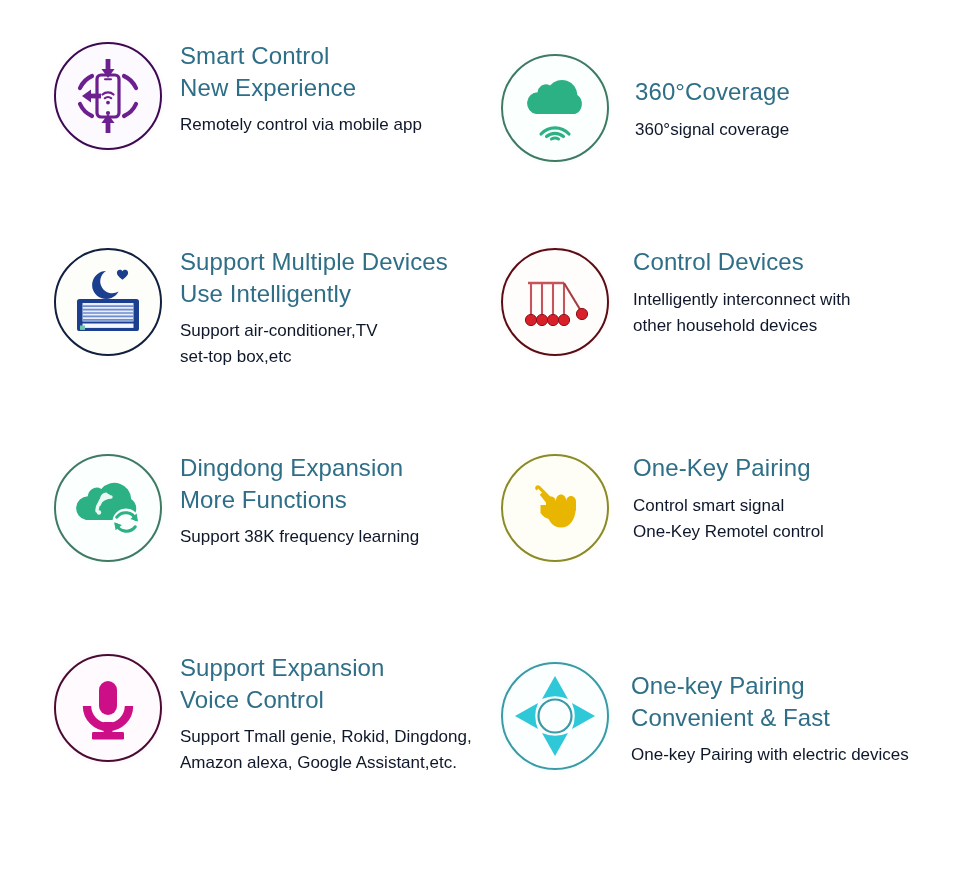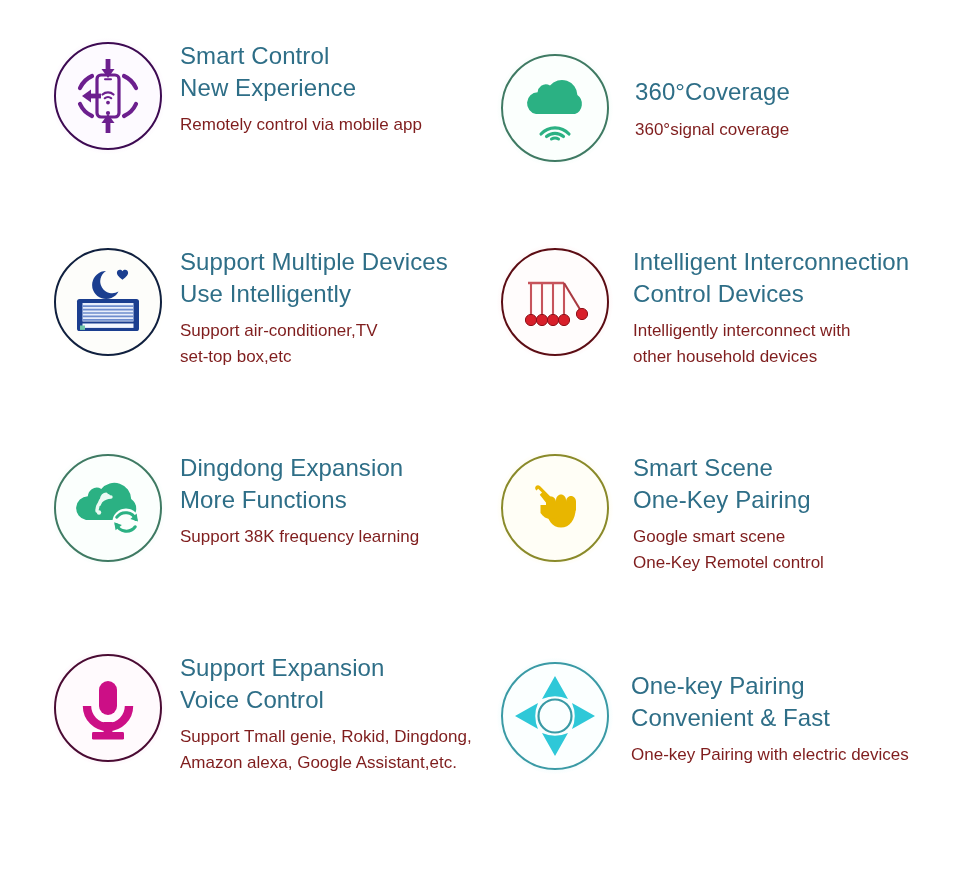--- a/index.html
+++ b/index.html
@@ -79,21 +79,21 @@
     color: #2e6e87;
     font-size: 24px;
     line-height: 1.32;
     font-weight: 400;
     white-space: nowrap;
     letter-spacing: 0.1px;
   }
   .feature-title .t-line { display: block; }
 
   .feature-desc {
-    color: #7f1d1d;
+    color: #0f172a;
     font-size: 17px;
     line-height: 1.52;
     margin-top: 9px;
     white-space: nowrap;
   }
   .feature-desc .d-line { display: block; }
 
   
   .f-smart-control .feature-text   { padding-left: 12px; padding-top: 4px; }
   .f-coverage .feature-text        { padding-left: 20px; padding-top: 28px; }
@@ -228,21 +228,20 @@
             <circle cx="28" cy="59" r="5.6"></circle>
             <circle cx="39" cy="59" r="5.6"></circle>
             <circle cx="50" cy="59" r="5.6"></circle>
             <circle cx="68" cy="53" r="5.6"></circle>
           </g>
         </svg>
       </div>
     </div>
     <div class="feature-text">
       <div class="feature-title">
-        <span class="t-line">Intelligent Interconnection</span>
         <span class="t-line">Control Devices</span>
       </div>
       <div class="feature-desc">
         <span class="d-line">Intelligently interconnect with</span>
         <span class="d-line">other household devices</span>
       </div>
     </div>
   </div>
 
   <div class="feature col-left row-3 f-learning">
@@ -292,25 +291,24 @@
             <path d="M24.5 36 l20 0 l0 10 c-9 6 -15 5 -20 -2 z"></path>
           </g>
           <g fill="#fffef6">
             <rect x="20.5" y="20.5" width="4.2" height="5.4" transform="rotate(-45 22.6 23.2)"></rect>
           </g>
         </svg>
       </div>
     </div>
     <div class="feature-text">
       <div class="feature-title">
-        <span class="t-line">Smart Scene</span>
         <span class="t-line">One-Key Pairing</span>
       </div>
       <div class="feature-desc">
-        <span class="d-line">Google smart scene</span>
+        <span class="d-line">Control smart signal</span>
         <span class="d-line">One-Key Remotel control</span>
       </div>
     </div>
   </div>
 
   <div class="feature col-left row-4 f-voice">
     <div class="feature-icon-wrap">
       <div class="icon-glow" style="background:radial-gradient(circle,rgba(235,90,190,0.22) 40%,rgba(255,255,255,0) 72%)"></div>
       <div class="icon-circle" style="border-color:#4a0b33;background:#fffafd">
         <svg width="76" height="76" viewBox="0 0 76 76">

